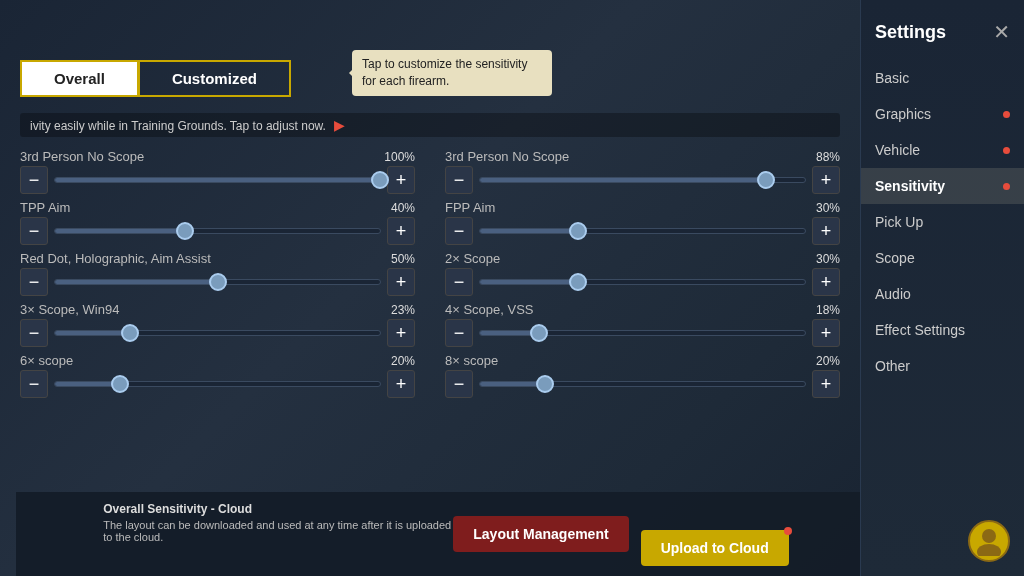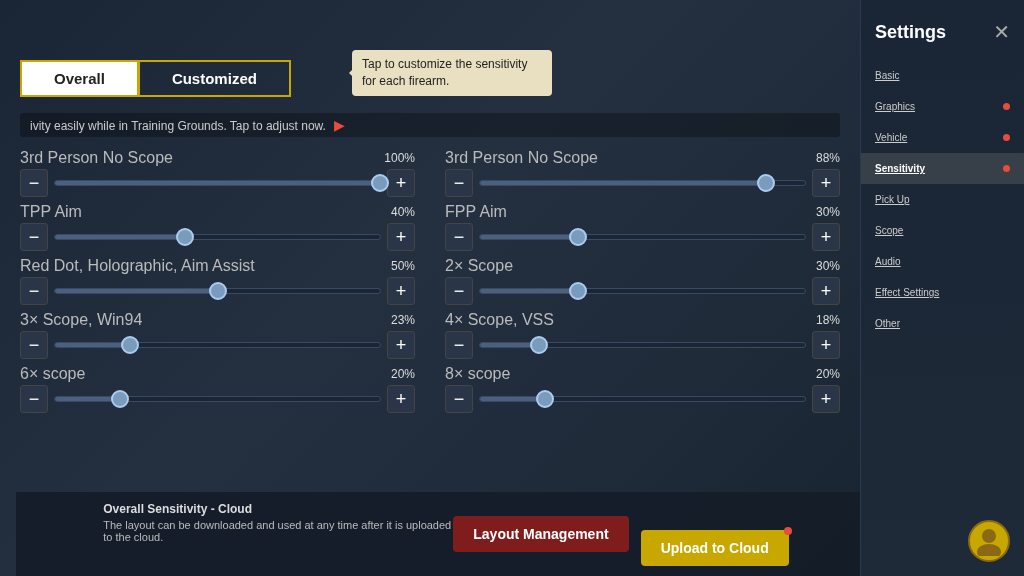--- a/index.html
+++ b/index.html
@@ -121,21 +121,21 @@
     .slider-label-row {
       display: flex;
       justify-content: space-between;
       align-items: center;
       color: #ccc;
       font-size: 12px;
     }
 
     .slider-label {
       color: #bbb;
-      font-size: 16px;
+      font-size: 13px;
     }
 
     .slider-pct {
       color: #ddd;
       font-size: 12px;
     }
 
     .slider-controls {
       display: flex;
       align-items: center;
@@ -287,24 +287,23 @@
       background: none;
       border: none;
     }
 
     .sidebar-item {
       display: flex;
       align-items: center;
       justify-content: space-between;
       padding: 10px 14px;
       color: #ccc;
-      font-size: 10px;
+      font-size: 14px;
       cursor: pointer;
       position: relative;
-      text-decoration: underline;
     }
 
     .sidebar-item.active {
       background: rgba(220,210,180,0.15);
       color: #fff;
       font-weight: bold;
     }
 
     .sidebar-dot {
       width: 7px;

